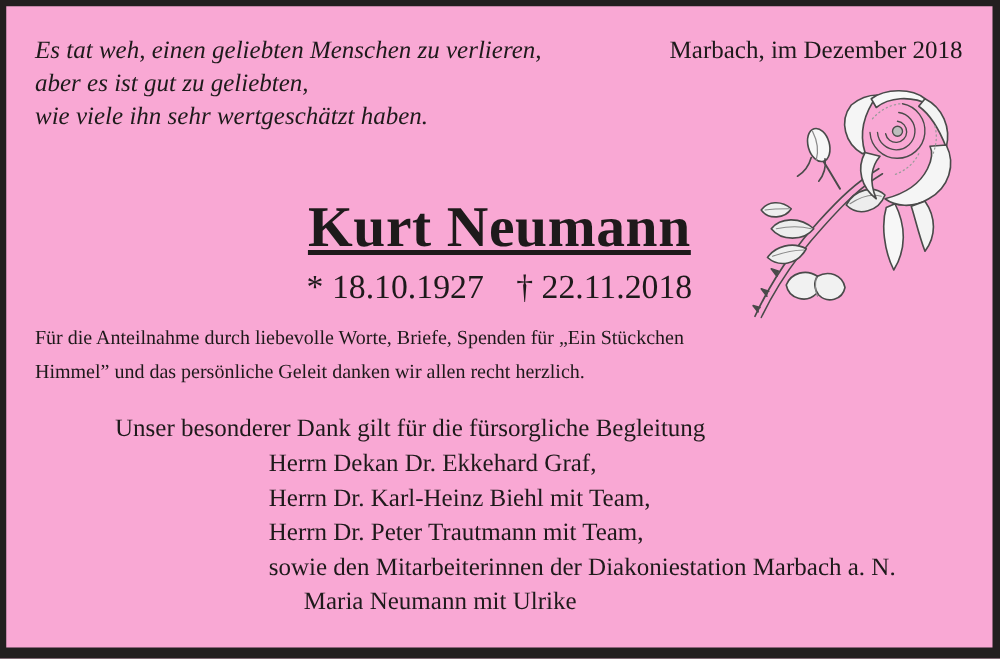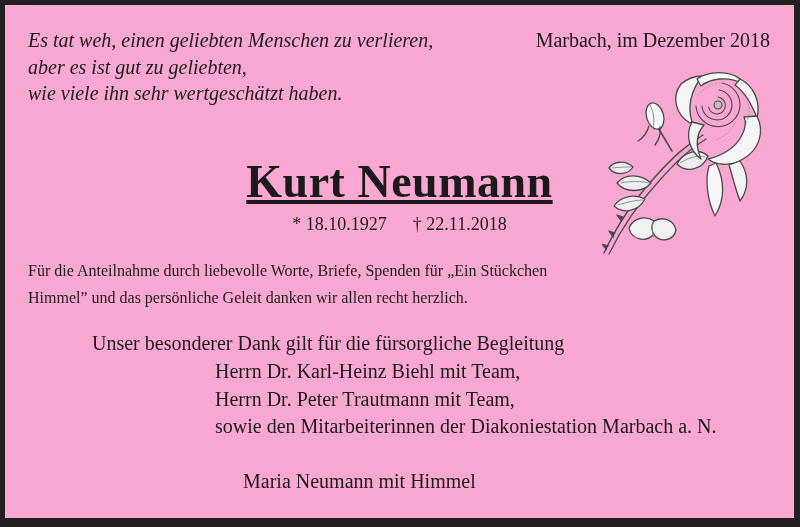--- a/index.html
+++ b/index.html
@@ -46,21 +46,21 @@
     letter-spacing: 0.5px;
     text-decoration: underline;
   }
   .dates-row {
     position: absolute;
     left: 0; top: 209px;
     width: 100%;
     display: flex;
     justify-content: center;
     gap: 26px;
-    font-size: 18px;
+    font-size: 27px;
   }
   .thanks {
     position: absolute;
     left: 23px; top: 252px;
     font-size: 16px;
     line-height: 27px;
     white-space: nowrap;
   }
   .special-intro {
     position: absolute;
@@ -156,20 +156,21 @@
   </div>
 
   <div class="thanks">
     <div>Für die Anteilnahme durch liebevolle Worte, Briefe, Spenden für „Ein Stückchen</div>
     <div>Himmel” und das persönliche Geleit danken wir allen recht herzlich.</div>
   </div>
 
   <div class="special-intro">Unser besonderer Dank gilt für die fürsorgliche Begleitung</div>
 
   <div class="recipients">
+    <div>Herrn Dekan Dr. Ekkehard Graf,</div>
     <div>Herrn Dr. Karl-Heinz Biehl mit Team,</div>
     <div>Herrn Dr. Peter Trautmann mit Team,</div>
     <div>sowie den Mitarbeiterinnen der Diakoniestation Marbach a. N.</div>
   </div>
 
-  <div class="signature">Maria Neumann mit Himmel</div>
+  <div class="signature">Maria Neumann mit Ulrike</div>
 
 </div>
 
 </body></html>

